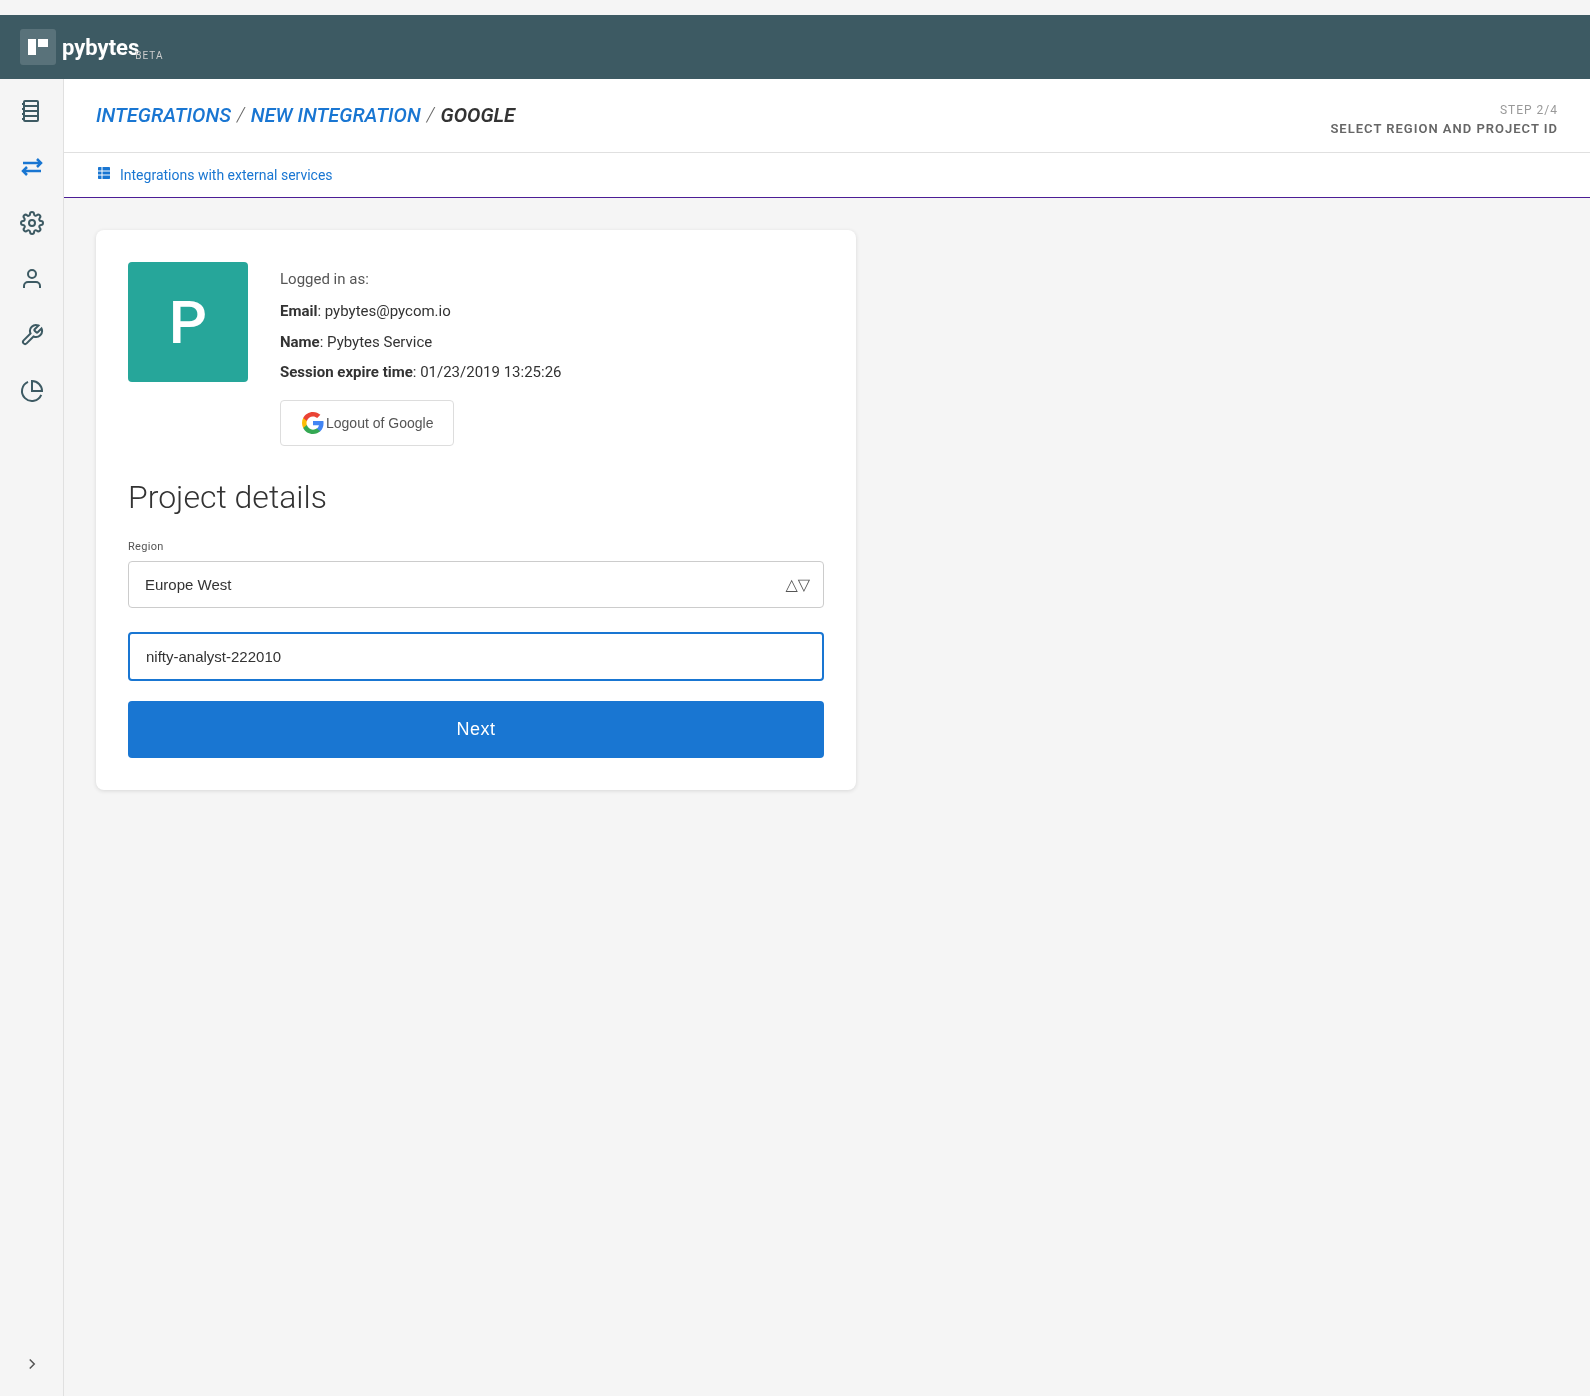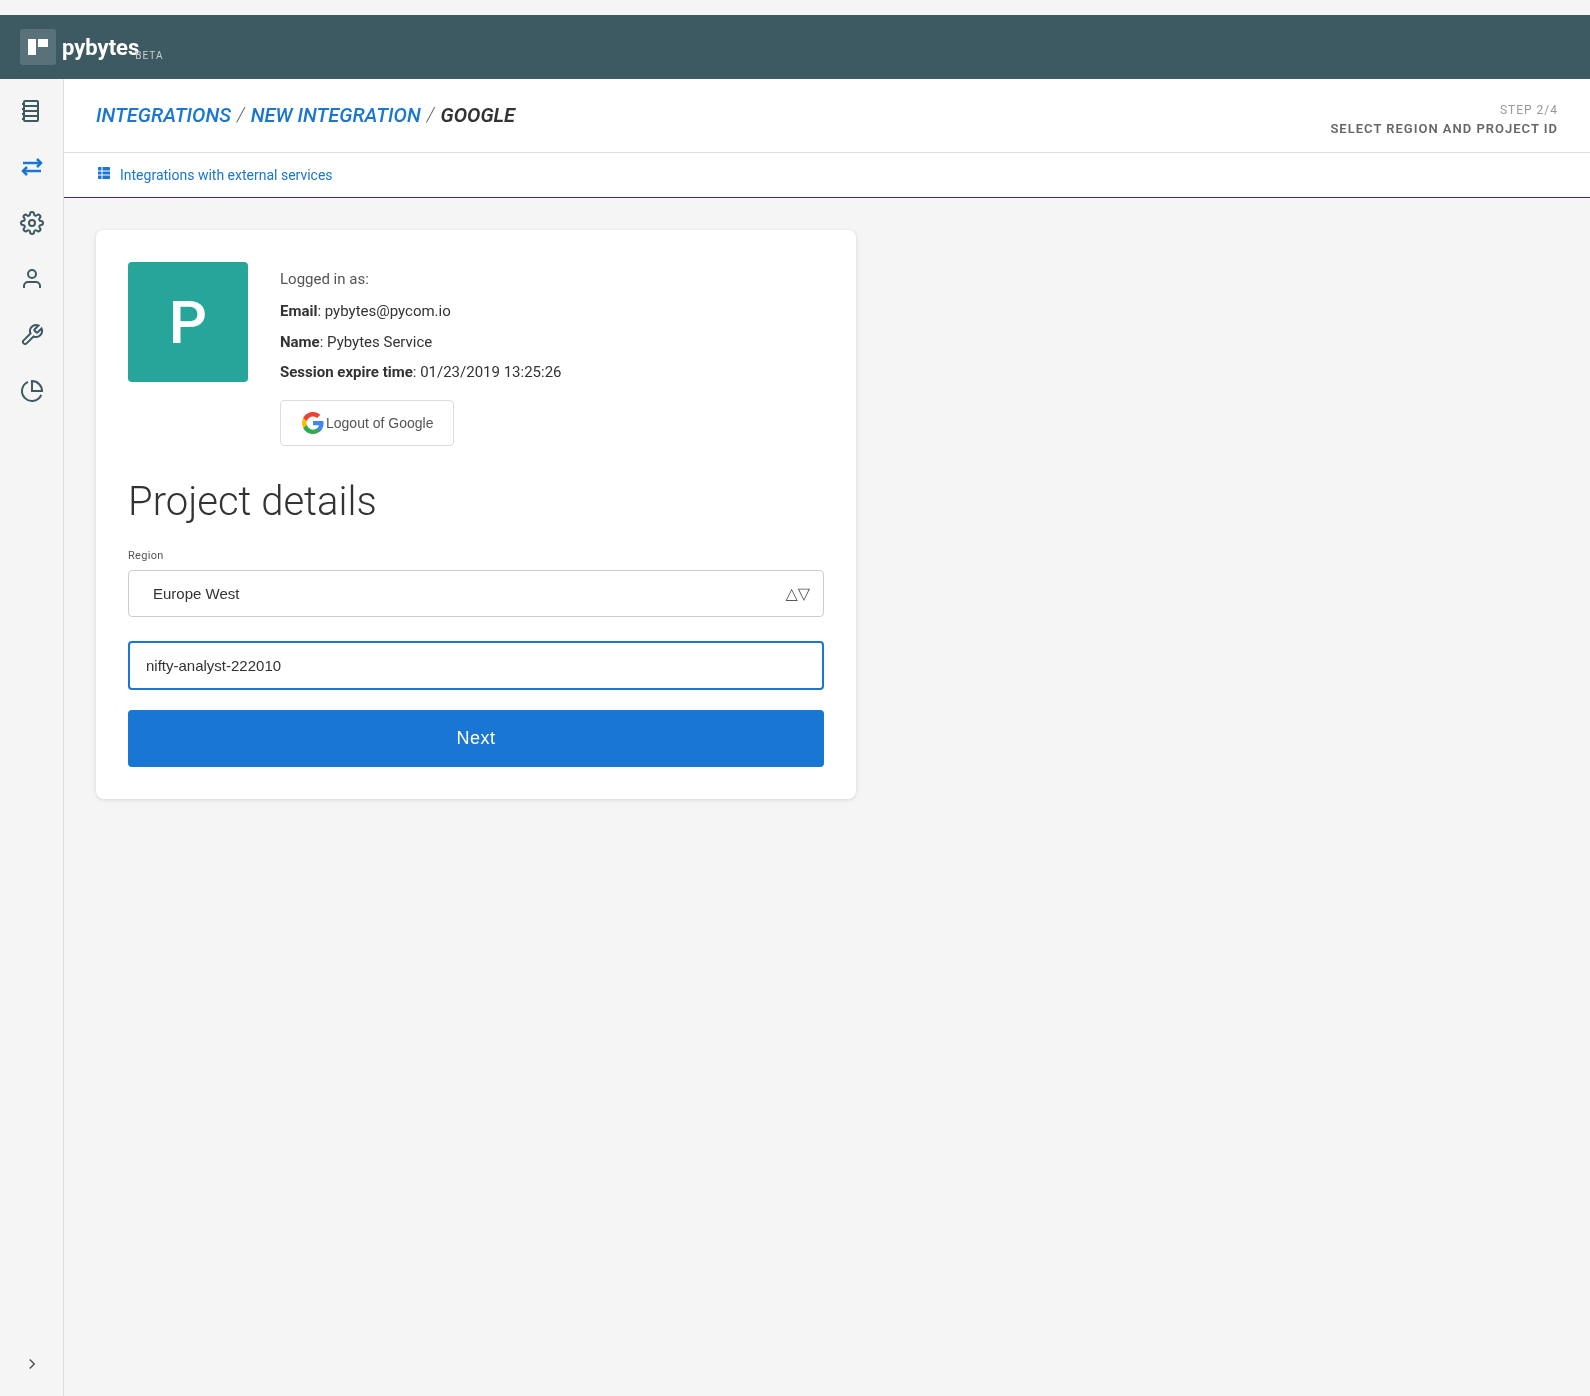--- a/index.html
+++ b/index.html
@@ -224,39 +224,39 @@
     }
 
     
     .google-g {
       width: 24px;
       height: 24px;
     }
 
     
     .section-title {
-      font-size: 40px;
+      font-size: 32px;
       font-weight: 300;
       color: #333;
       margin-bottom: 24px;
     }
     .field-label {
       font-size: 11px;
       font-weight: 400;
       color: #555;
       margin-bottom: 8px;
       letter-spacing: 0.3px;
     }
     .select-wrapper {
       position: relative;
       margin-bottom: 24px;
     }
     .region-select {
       width: 100%;
-      padding: 14px 24px;
+      padding: 14px 16px;
       border: 1px solid #ccc;
       border-radius: 4px;
       font-size: 15px;
       color: #333;
       background: white;
       appearance: none;
       -webkit-appearance: none;
       cursor: pointer;
       outline: none;
     }

